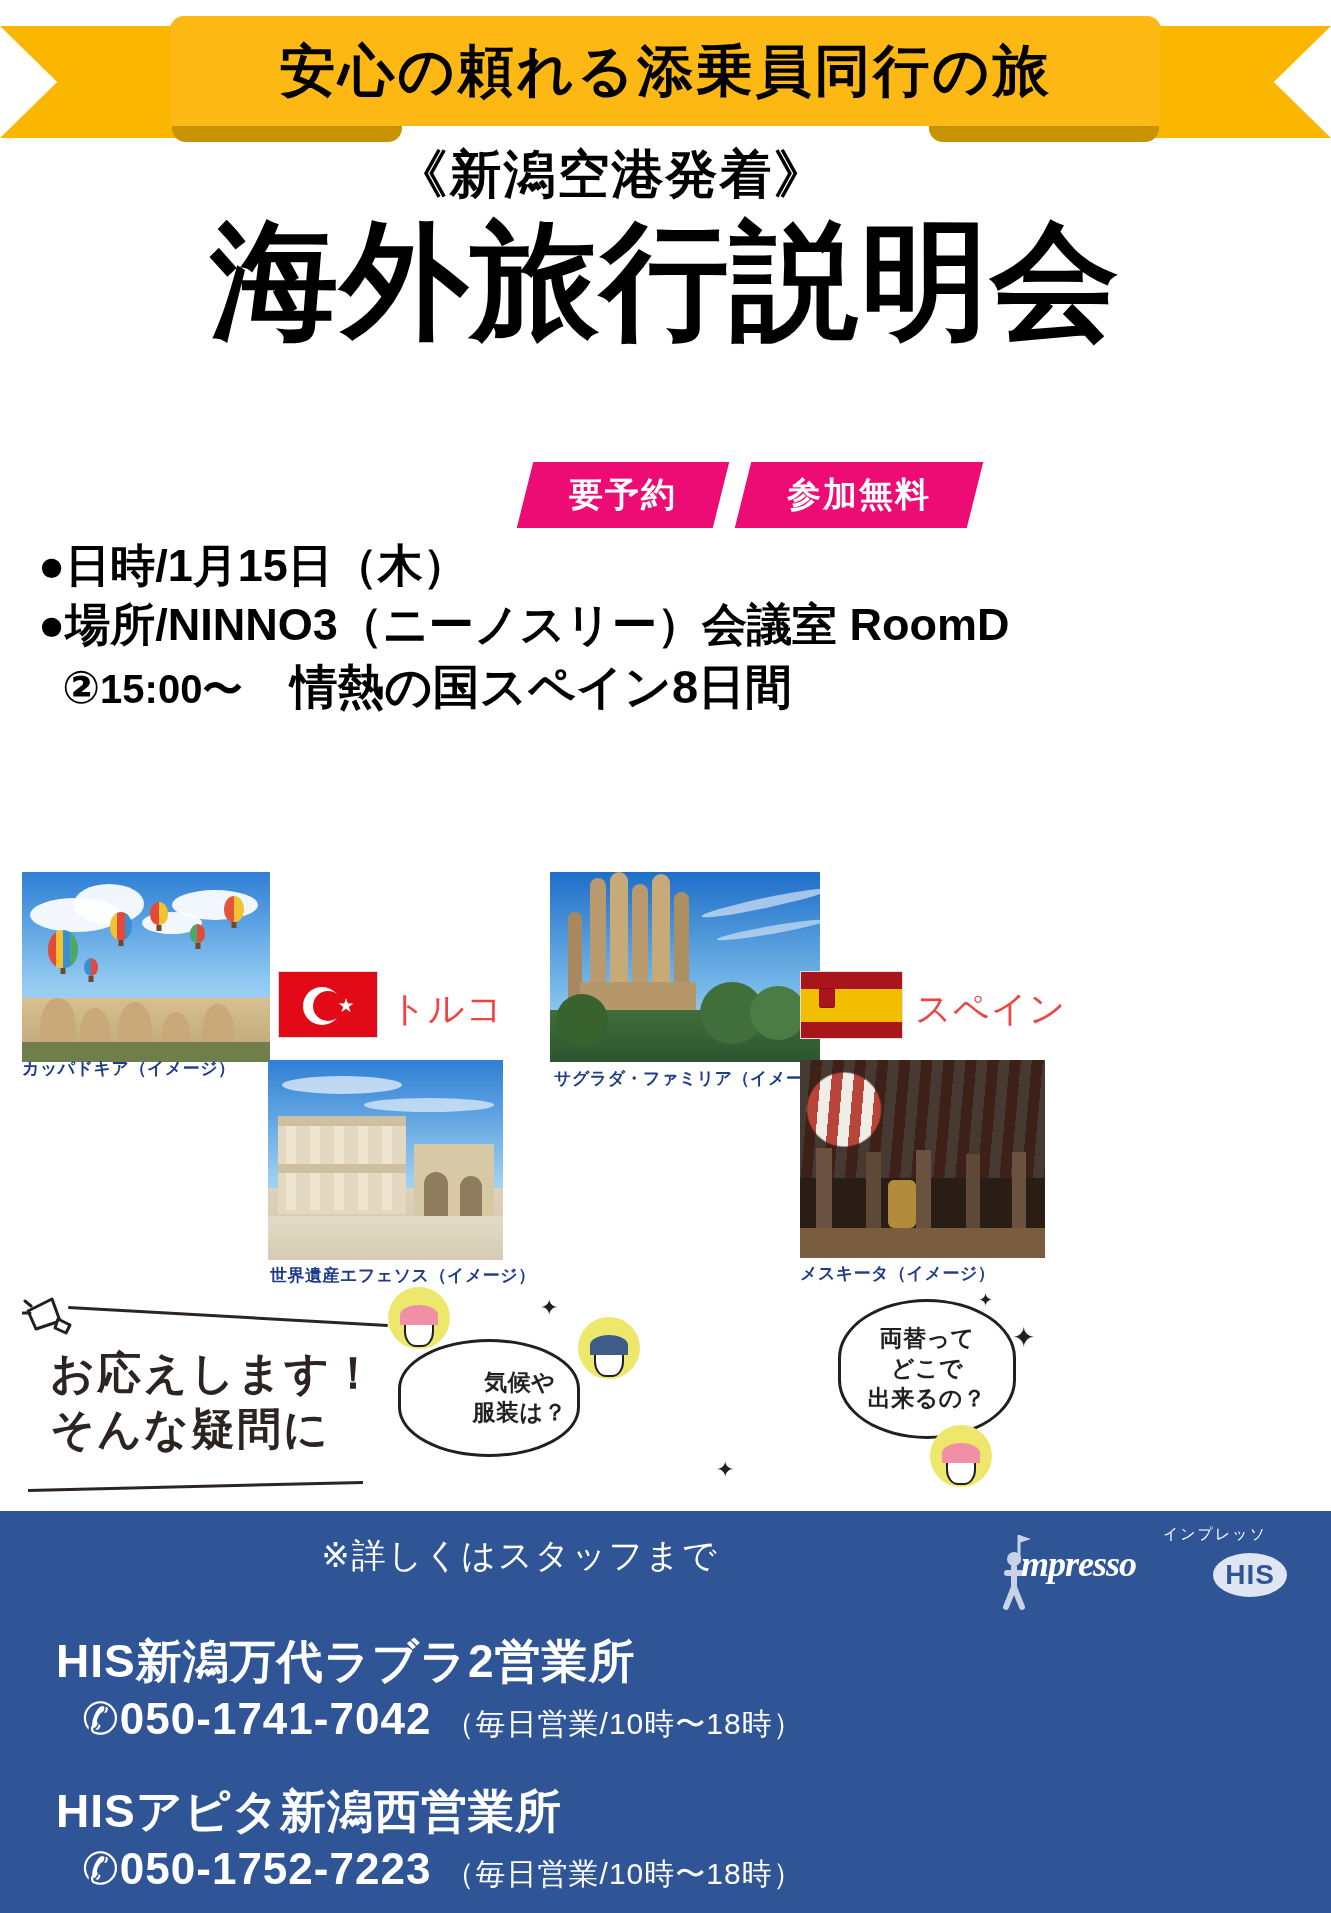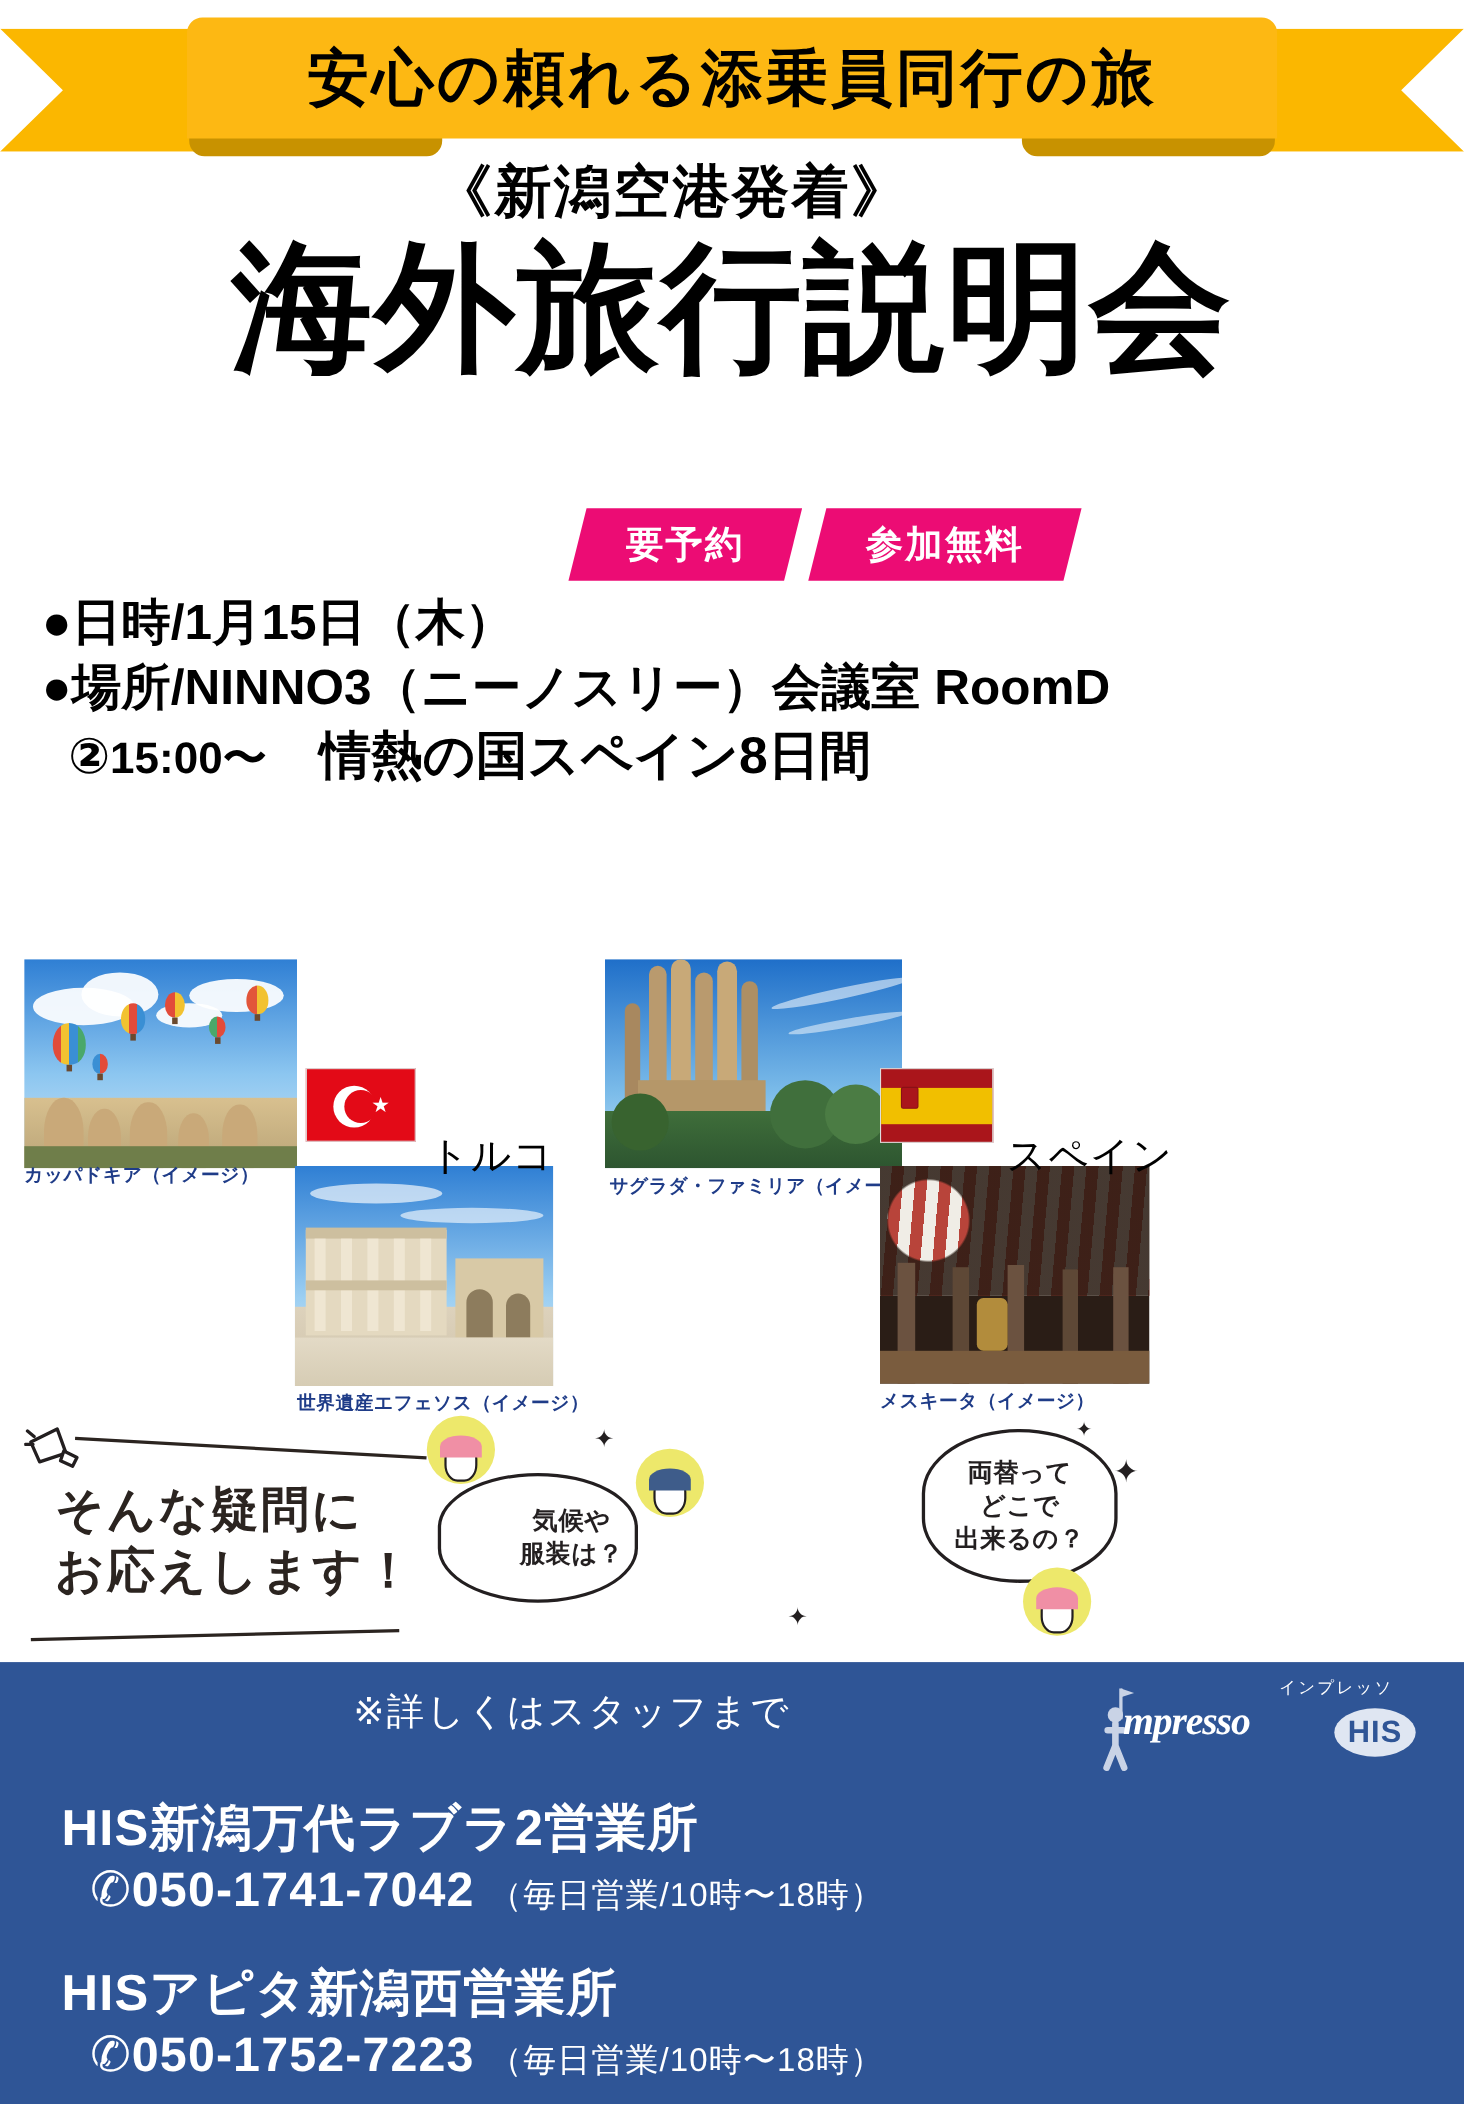--- a/index.html
+++ b/index.html
@@ -112,21 +112,21 @@
     font-size:19px; line-height:18px; text-align:center;
   }
   #flag-spain { left:800px; top:971px; width:103px; height:68px; background:#AA151B; }
   .es-mid { position:absolute; left:0; right:0; top:25%; height:50%; background:#F1BF00; }
   .es-crest {
     position:absolute; left:18px; top:40%; width:16px; height:20px;
     transform:translateY(-50%);
     background:#AA151B; border:1px solid #8a1016; border-radius:2px;
   }
   .country-label {
-    position:absolute; font-size:36px; font-weight:500; color:#000000; letter-spacing:1px;margin-top:42px;
+    position:absolute; font-size:36px; font-weight:500; color:#ef4444; letter-spacing:1px;
   }
   #label-turkey { left:390px; top:985px; }
   #label-spain  { left:915px; top:985px; }
 
   
   .qa { position:absolute; left:0; top:1285px; width:1331px; height:230px; }
   .megaphone { position:absolute; left:22px; top:10px; width:60px; height:46px; }
   .handwrite {
     position:absolute; left:50px; top:60px; width:340px;
     font-size:44px; font-weight:bold; color:#2b2420; line-height:1.28;
@@ -315,22 +315,22 @@
   <div class="qa">
     <div class="megaphone">
       <svg viewBox="0 0 60 46" width="60" height="46">
         <path d="M6 16 L30 4 L38 26 L14 34 Z" fill="#fff" stroke="#231f20" stroke-width="3" stroke-linejoin="round"></path>
         <path d="M36 24 L48 30 L44 38 L33 33 Z" fill="#fff" stroke="#231f20" stroke-width="3" stroke-linejoin="round"></path>
         <path d="M3 6 L9 11 M1 18 L8 18" stroke="#231f20" stroke-width="3" stroke-linecap="round"></path>
       </svg>
     </div>
     <div class="hw-rule" id="hw-rule-top"></div>
     <div class="handwrite">
+      <div>お応えします！</div>
       <div>そんな疑問に</div>
-      <div>お応えします！</div>
     </div>
     <div class="hw-rule" id="hw-rule-bot"></div>
 
     <div class="avatar" style="left:388px;top:2px;width:62px;height:62px;">
       <div class="face">
         <div class="hair" style="background:#F08FA5;"></div>
       </div>
     </div>
     <div class="bubble" style="left:398px;top:54px;width:182px;height:118px;justify-content:flex-end;">
       <span style="white-space:pre-line">気候や

